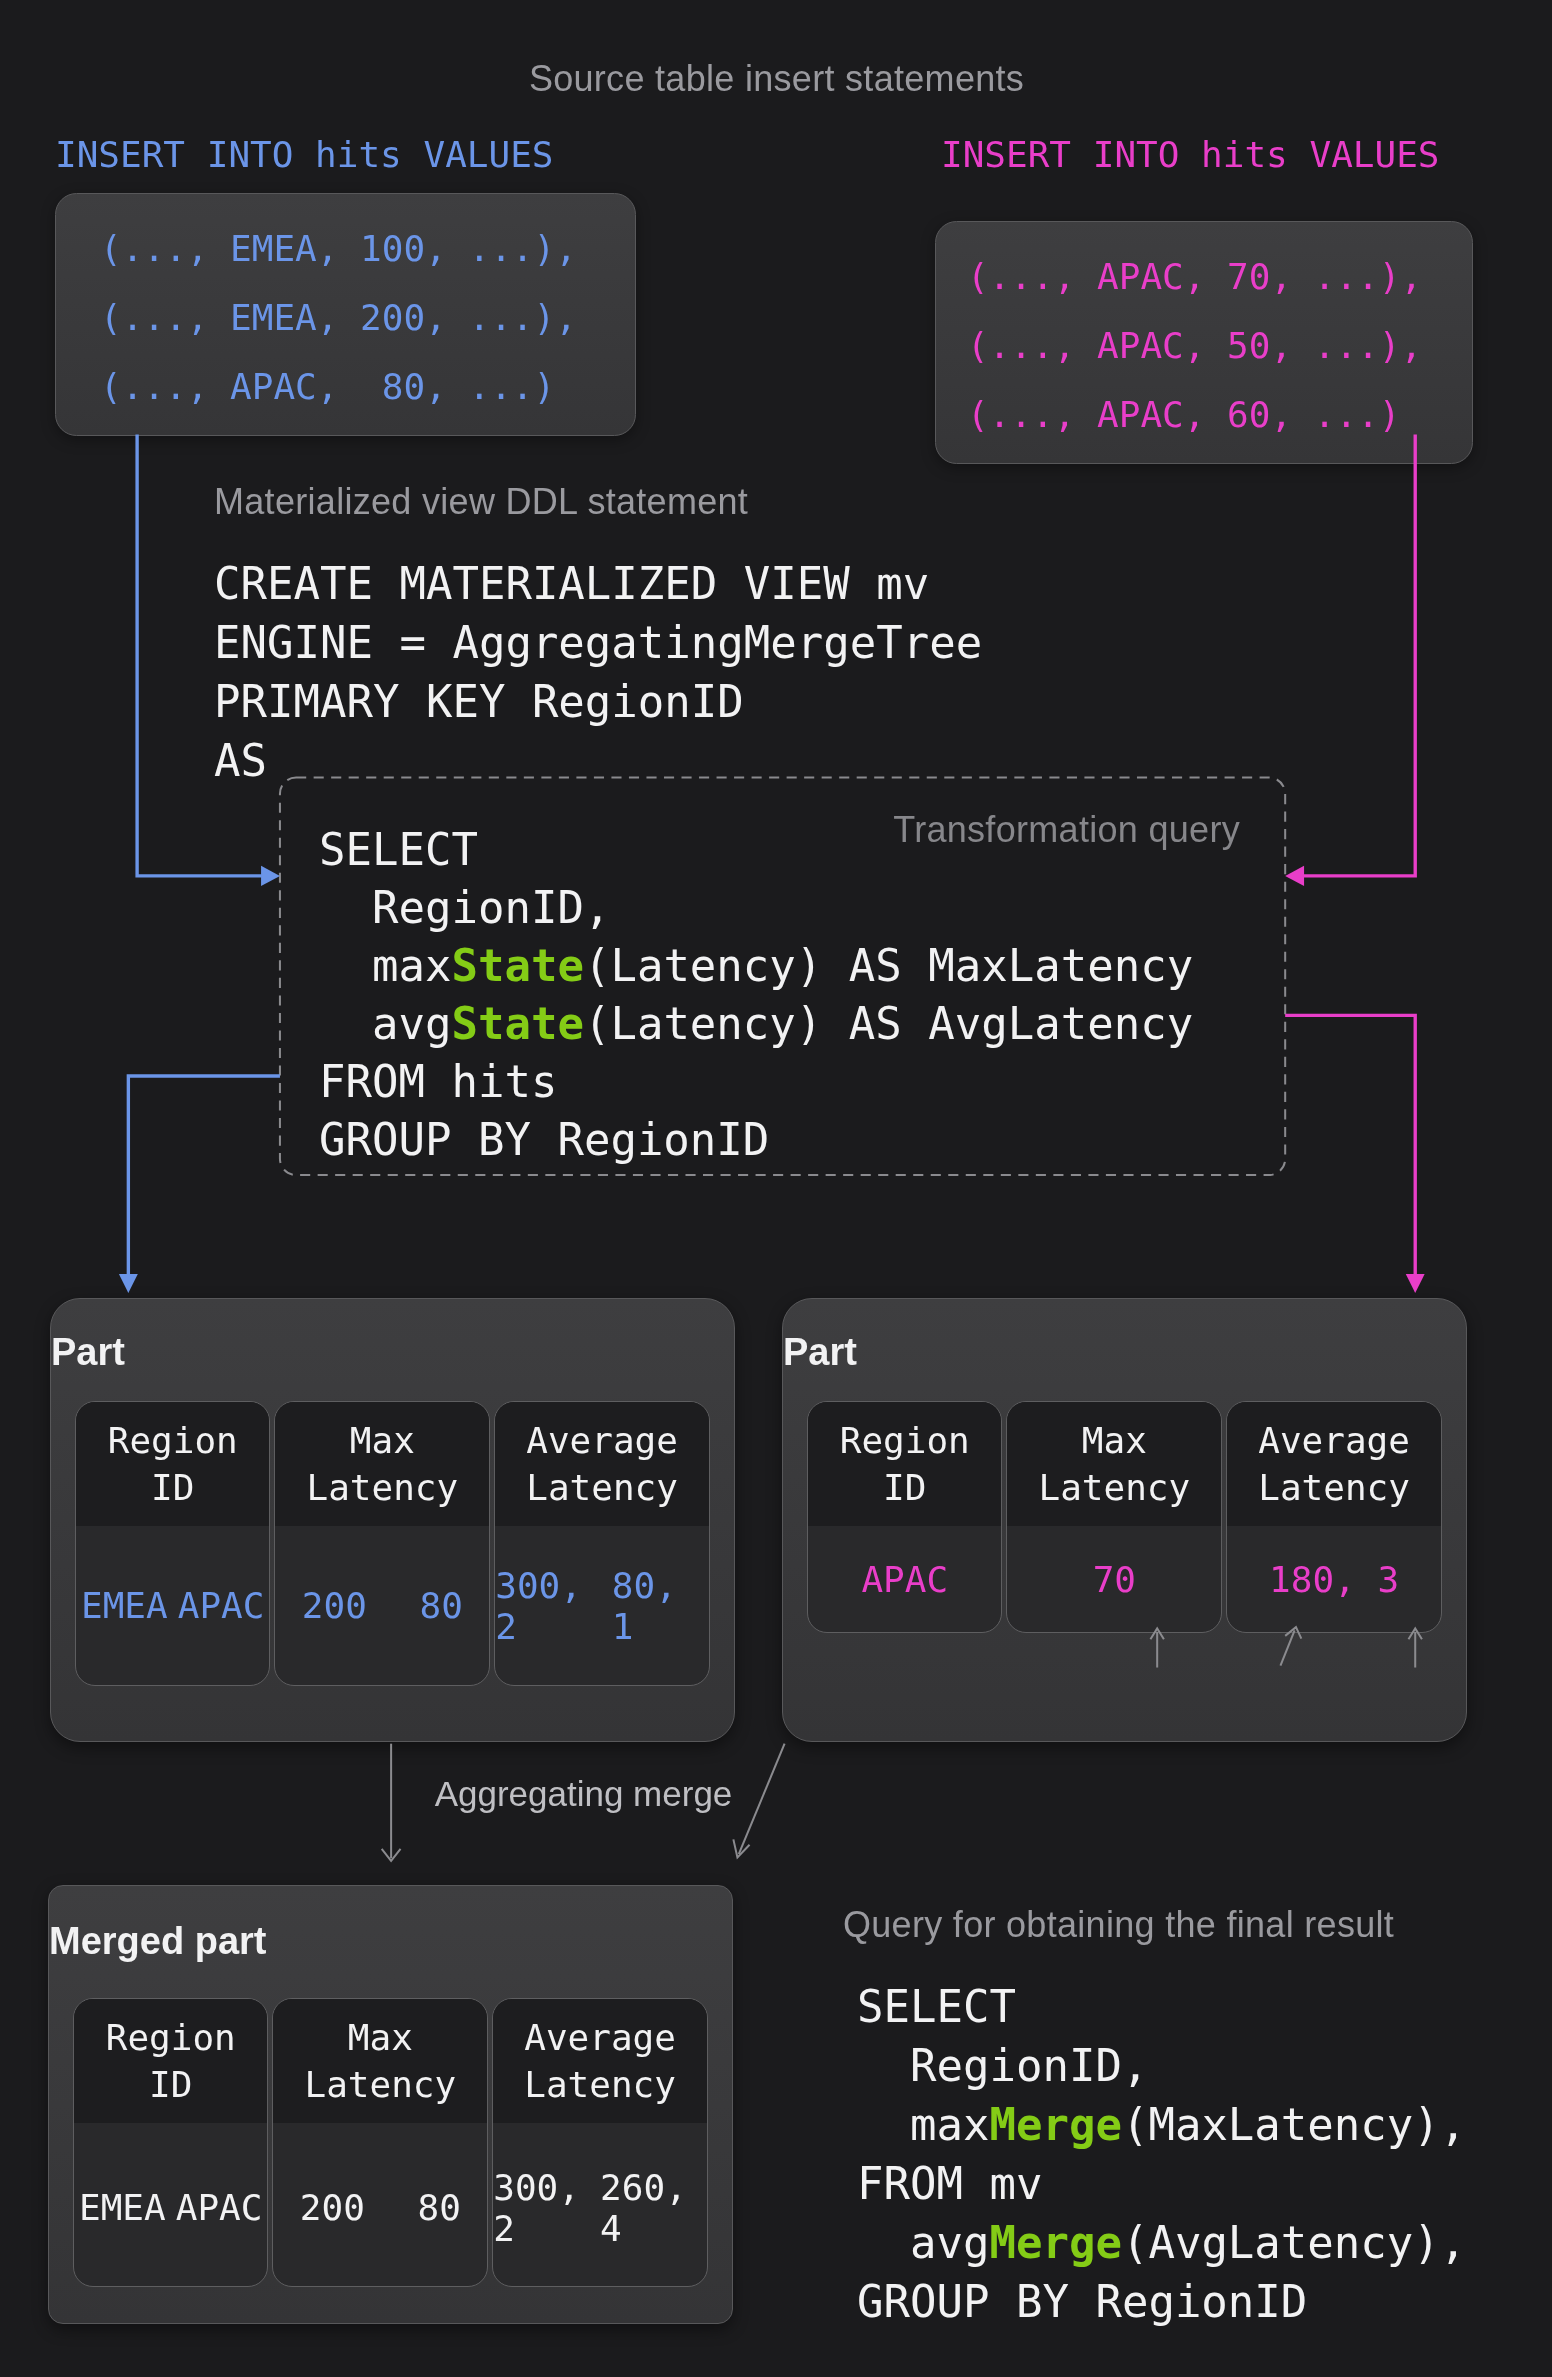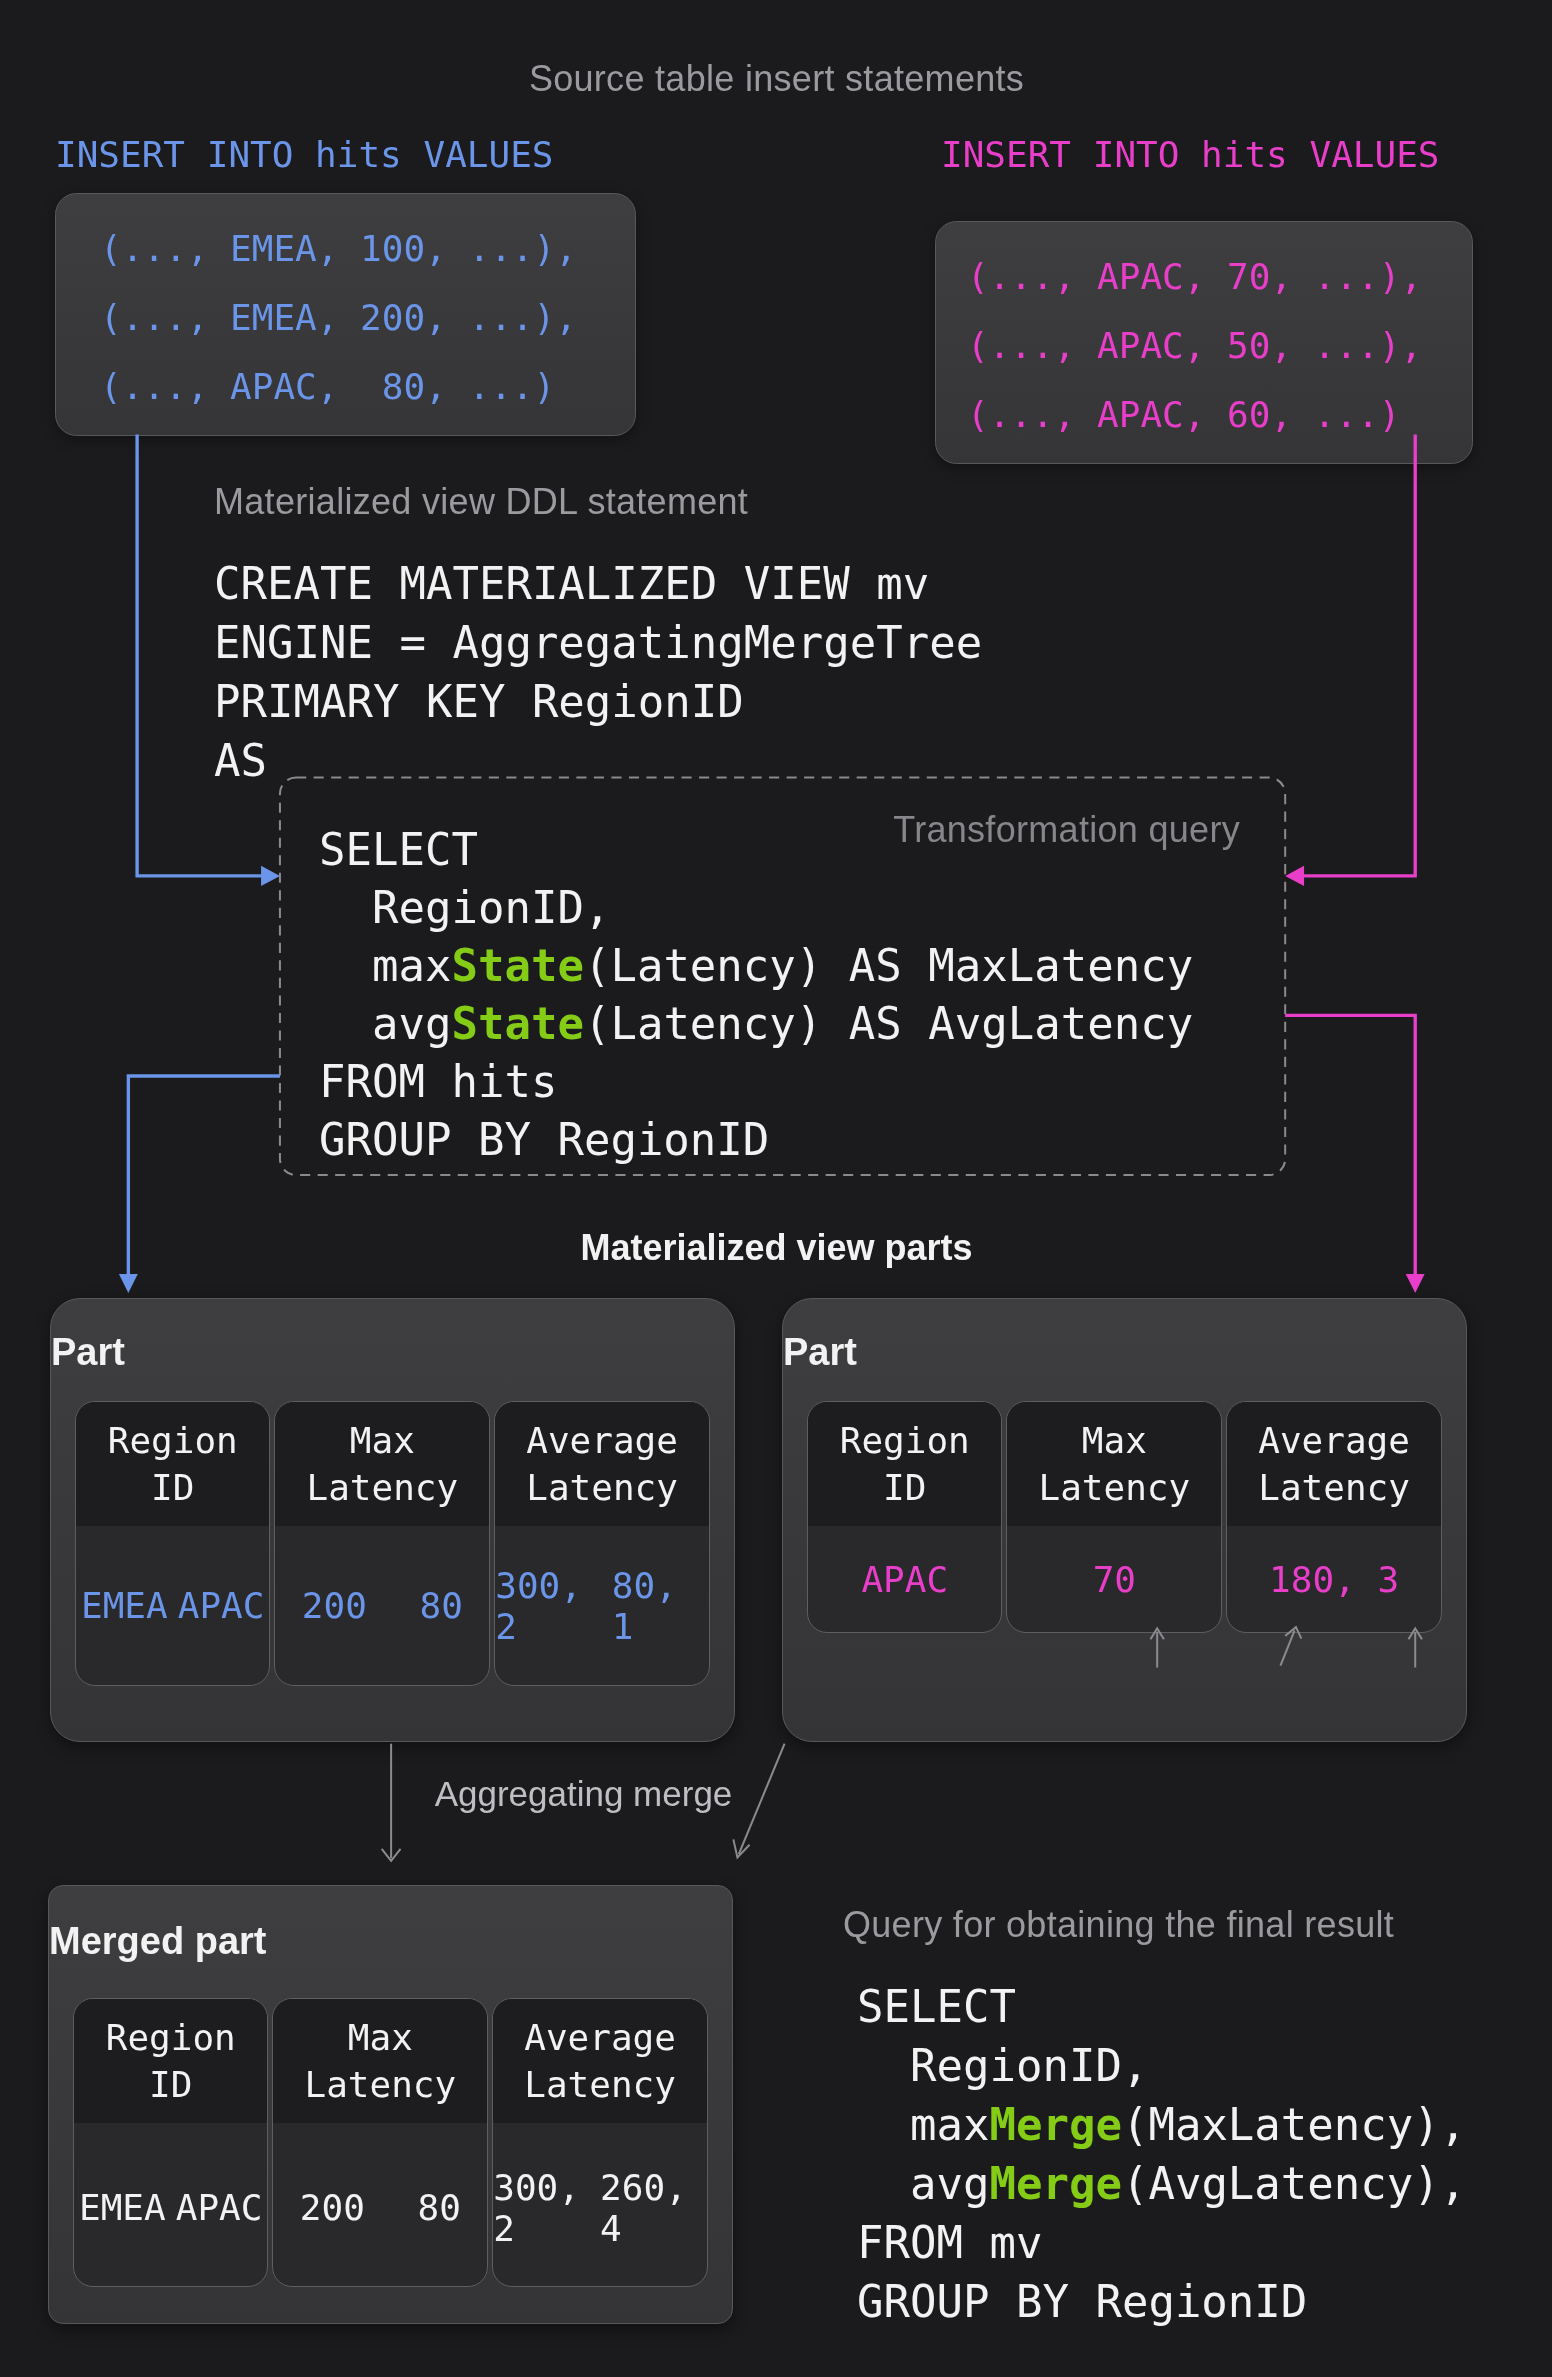--- a/index.html
+++ b/index.html
@@ -73,21 +73,20 @@
   <div class="code-box" style="left:935px;top:193px;width:536px;height:241px;margin-top:28px;">
     <div class="mono insert-code c-magenta" style="padding-left:31px;"><div>(..., APAC, 70, ...),</div><div>(..., APAC, 50, ...),</div><div>(..., APAC, 60, ...)</div></div>
   </div>
 
   <div class="abs sans-title" style="left:214px;top:481px;">Materialized view DDL statement</div>
   <div class="abs mono code-lg" style="left:214px;top:554px;"><div>CREATE MATERIALIZED VIEW mv</div><div>ENGINE = AggregatingMergeTree</div><div>PRIMARY KEY RegionID</div><div>AS</div></div>
 
   <div class="abs sans-title" style="right:313px;top:809px;color:#87878b;">Transformation query</div>
   <div class="abs mono code-lg code-tq" style="left:319px;top:821px;"><div>SELECT</div><div>  RegionID,</div><div>  max<b>State</b>(Latency) AS MaxLatency</div><div>  avg<b>State</b>(Latency) AS AvgLatency</div><div>FROM hits</div><div>GROUP BY RegionID</div></div>
 
-  <div class="abs center-text" style="top:1227px;font-size:36px;font-weight:600;color:var(--white-text);">Materialized view parts</div>
 
   <div class="part-box" style="left:50px;top:1298px;height:442px;">
     <div class="part-title" style="top:32px;">Part</div>
     <div class="cells cells-tall val-blue" style="top:102px;">
         <div class="cell">
           <div class="cell-head mono">
             <div>Region</div>
             <div>ID</div>
           </div>
           <div class="cell-vals mono">
@@ -184,21 +183,21 @@
           </div>
           <div class="cell-vals mono">
             <div>300, 2</div>
             <div>260, 4</div>
           </div>
         </div>
       </div>
   </div>
 
   <div class="abs sans-title" style="left:843px;top:1904px;">Query for obtaining the final result</div>
-  <div class="abs mono code-lg" style="left:857px;top:1977px;"><div>SELECT</div><div>  RegionID,</div><div>  max<b>Merge</b>(MaxLatency),</div><div>  avg<b>Merge</b>(AvgLatency),</div><div>FROM mv</div><div>GROUP BY RegionID</div></div>
+  <div class="abs mono code-lg" style="left:857px;top:1977px;"><div>SELECT</div><div>  RegionID,</div><div>  max<b>Merge</b>(MaxLatency),</div><div>FROM mv</div><div>  avg<b>Merge</b>(AvgLatency),</div><div>GROUP BY RegionID</div></div>
 
   <svg class="overlay" width="1553" height="2377" viewBox="0 0 2304 3528">
 
     <rect class="dash-rect" x="415" y="1154" width="1492" height="590" rx="24"></rect>
 
     <polyline class="ln-blue" points="203,645 203,1300 388,1300"></polyline>
     <polygon class="hd-blue" points="415,1300 387,1285 387,1315"></polygon>
 
     <polyline class="ln-magenta" points="2100,645 2100,1300 1934,1300"></polyline>
     <polygon class="hd-magenta" points="1907,1300 1935,1285 1935,1315"></polygon>

